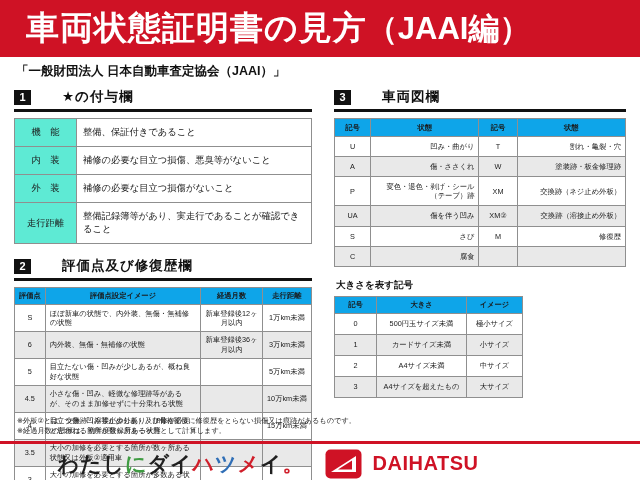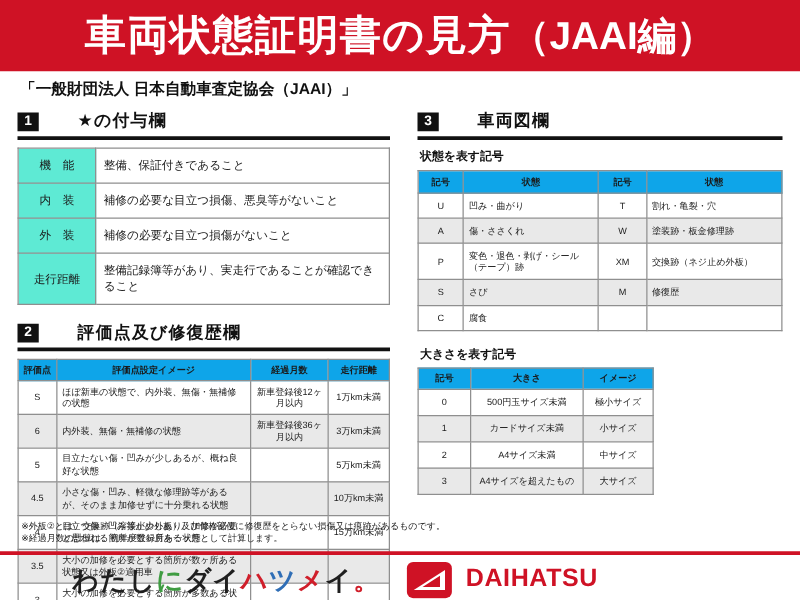--- a/index.html
+++ b/index.html
@@ -4,21 +4,21 @@
 <style>
   html,body{margin:0;padding:0;}
   body{
     width:640px;height:480px;overflow:hidden;background:#fff;position:relative;
     font-family:"Liberation Sans","DejaVu Sans",sans-serif;color:#1a1a1a;
     -webkit-font-smoothing:antialiased;
   }
   
   .banner{
     height:57px;background:#cf1225;display:flex;align-items:center;
-    justify-content:center;padding:0 26px;box-sizing:border-box;
+    justify-content:flex-start;padding:0 26px;box-sizing:border-box;
   }
   .banner-title{font-size:33px;font-weight:bold;color:#fff;letter-spacing:1px;}
   .banner-edition{font-size:31px;font-weight:bold;color:#fff;}
   
   .subtitle{margin:6px 0 2px 16px;font-size:12.5px;font-weight:bold;color:#111;}
   
   .cols{display:flex;padding:2px 14px 0 14px;gap:22px;box-sizing:border-box;}
   .col-left{width:298px;flex:none;}
   .col-right{width:292px;flex:none;}
   .sec-head{
@@ -46,21 +46,21 @@
   .t2 td{padding:3.5px 4px;line-height:1.3;}
   .t2 td:nth-child(1){text-align:center;}
   .t2 td:nth-child(2){text-align:left;word-break:break-all;}
   .t2 td:nth-child(3),.t2 td:nth-child(4){text-align:center;}
   .t2 tbody tr:nth-child(even){background:#e9e9e9;}
   
   .t3{font-size:7.3px;}
   .t3 th{font-size:7.3px;padding:3.5px 1px;}
   .t3 td{padding:5px 4px;line-height:1.25;}
   .t3 td:nth-child(1),.t3 td:nth-child(3){text-align:center;}
-  .t3 td:nth-child(2),.t3 td:nth-child(4){text-align:left;word-break:break-all;}
+  .t3 td:nth-child(2),.t3 td:nth-child(4){text-align:right;word-break:break-all;}
   .t3 tbody tr:nth-child(even){background:#e9e9e9;}
   
   .t4{font-size:7.3px;width:188px;}
   .t4 td{padding:5px 2px;text-align:center;}
   .t4 tbody tr:nth-child(even){background:#e9e9e9;}
   
   .footnotes{position:absolute;left:17px;top:416px;font-size:7.2px;line-height:1.45;color:#222;}
   .red-line{position:absolute;left:0;top:441px;width:640px;height:3px;background:#cf1225;}
   .footer{
     position:absolute;left:0;top:447px;width:536px;height:33px;
@@ -181,21 +181,20 @@
     </table>
   </div>
 
   <div class="col-right">
 
     <div class="sec-head">
       <span class="num-box">3</span>
       <span class="sec-title">車両図欄</span>
     </div>
 
-    <div class="tbl-caption">状態を表す記号</div>
     <table class="t3">
       <colgroup>
           <col style="width:36px">
           <col style="width:108px">
           <col style="width:38px">
           <col style="width:108px">
         </colgroup>
       <thead>
         <tr>
           <th>記号</th>
@@ -217,20 +216,26 @@
             <td>W</td>
             <td>塗装跡・板金修理跡</td>
           </tr>
           <tr>
             <td>P</td>
             <td>変色・退色・剥げ・シール（テープ）跡</td>
             <td>XM</td>
             <td>交換跡（ネジ止め外板）</td>
           </tr>
           <tr>
+            <td>UA</td>
+            <td>傷を伴う凹み</td>
+            <td>XM②</td>
+            <td>交換跡（溶接止め外板）</td>
+          </tr>
+          <tr>
             <td>S</td>
             <td>さび</td>
             <td>M</td>
             <td>修復歴</td>
           </tr>
           <tr>
             <td>C</td>
             <td>腐食</td>
             <td></td>
             <td></td>

